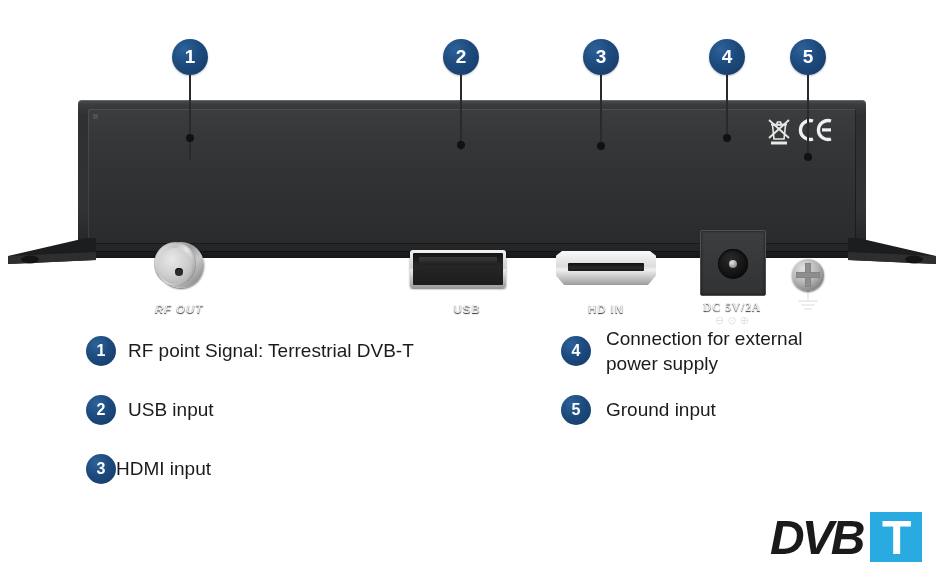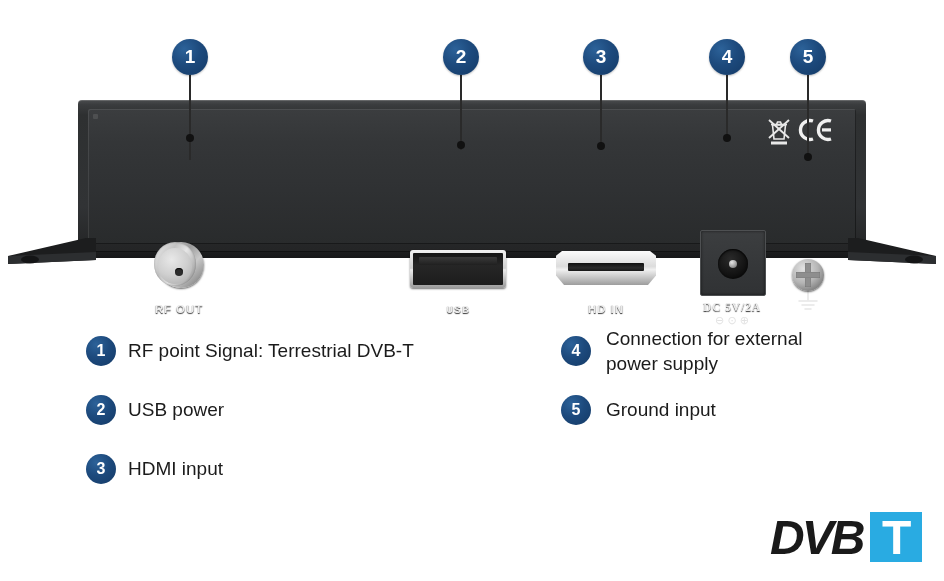--- a/index.html
+++ b/index.html
@@ -340,28 +340,28 @@
   </div>
 
   <div class="rf-conn">
     <div class="rf-base"></div>
     <div class="rf-ring">
       <div class="rf-face">
         <div class="rf-pin"></div>
       </div>
     </div>
   </div>
-  <div class="port-label" style="left:134px; top:207px; width:90px;">RF OUT</div>
+  <div class="port-label" style="left:134px; top:207px; width:90px;font-style:italic;">RF OUT</div>
 
   <div class="usb-conn">
     <div class="usb-cav">
       <div class="usb-tongue"></div>
     </div>
   </div>
-  <div class="port-label" style="left:413px; top:207px; width:90px;font-family:Liberation Mono, monospace;">USB</div>
+  <div class="port-label" style="left:422px; top:207px; width:90px;">USB</div>
 
   <div class="hdmi-conn">
     <div class="hdmi-shell"></div>
     <div class="hdmi-slot"></div>
   </div>
   <div class="port-label" style="left:561px; top:207px; width:90px;">HD IN</div>
 
   <div class="dc-plate">
     <div class="dc-jack">
       <div class="dc-pin"></div>
@@ -399,24 +399,24 @@
   </svg>
 
   <div class="gnd-screw"></div>
 
 </div>
 
 <div class="legend-badge" style="left:86px; top:336px;">1</div>
 <div class="legend-text" style="left:128px; top:338px; width:400px;">RF point Signal: Terrestrial DVB-T</div>
 
 <div class="legend-badge" style="left:86px; top:395px;">2</div>
-<div class="legend-text" style="left:128px; top:397px; width:400px;">USB power</div>
+<div class="legend-text" style="left:128px; top:397px; width:400px;">USB input</div>
 
 <div class="legend-badge" style="left:86px; top:454px;">3</div>
-<div class="legend-text" style="left:128px; top:456px; width:400px;">HDMI input</div>
+<div class="legend-text" style="left:116px; top:456px; width:400px;">HDMI input</div>
 
 <div class="legend-badge" style="left:561px; top:336px;">4</div>
 <div class="legend-text" style="left:606px; top:326px; width:300px;">Connection for external
 power supply</div>
 
 <div class="legend-badge" style="left:561px; top:395px;">5</div>
 <div class="legend-text" style="left:606px; top:397px; width:300px;">Ground input</div>
 
 <svg id="dvbt-logo" viewBox="0 0 160 58" preserveAspectRatio="xMidYMid meet">
   <rect id="logo-square" x="102" y="4" width="52" height="50" fill="#29abe2"></rect>

